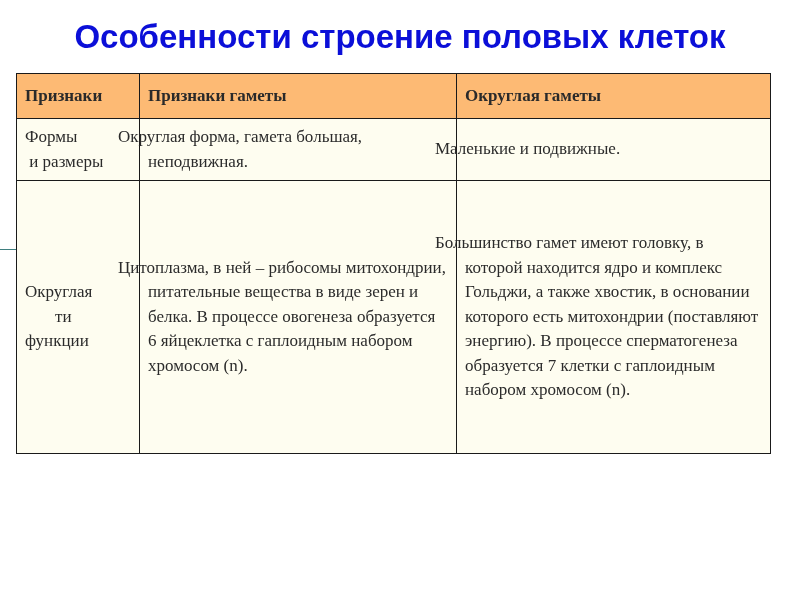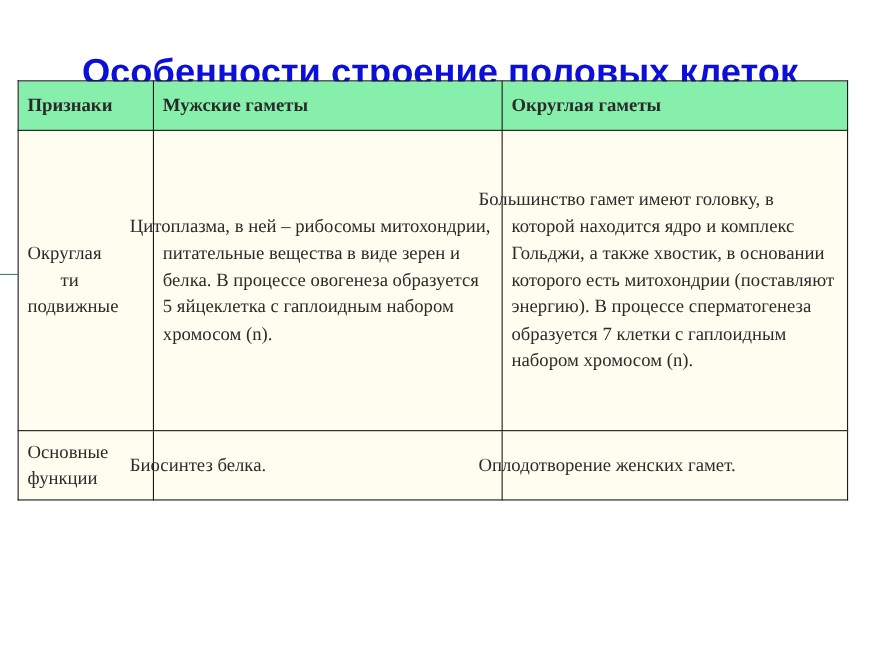--- a/index.html
+++ b/index.html
@@ -3,66 +3,66 @@
 <meta charset="utf-8">
 <style>
   html, body { margin: 0; padding: 0; }
   body {
     width: 800px; height: 600px; background: #ffffff; position: relative; overflow: hidden;
     font-family: "Liberation Serif", serif;
   }
   .title {
     position: absolute; left: 0; top: 18px; width: 800px; text-align: center;
     font-family: "Liberation Sans", sans-serif; font-weight: bold; font-size: 33px;
-    color: #0b0fd8; letter-spacing: 0px; margin-top: 28px;
+    color: #0b0fd8; letter-spacing: 0px;
   }
   .deco-line {
     position: absolute; left: 0; top: 249px; width: 16px; height: 1px; background: #3f7f7f;
   }
   table.grid {
     position: absolute; left: 16px; top: 73px; width: 755px;
     border-collapse: collapse; font-size: 17px; color: #2b2b2b;
   }
   table.grid td, table.grid th {
     border: 1.5px solid #1a1a1a; vertical-align: middle; text-align: left;
     padding: 4px 8px; line-height: 24.5px; font-weight: normal;
   }
   table.grid th {
-    background: #86efac; font-weight: bold; height: 36px; font-size: 17px; color: #2a2a2a;
+    background: #fdba74; font-weight: bold; height: 36px; font-size: 17px; color: #2a2a2a;
   }
   table.grid td { background: #fefdf0; }
   .c1 { width: 106px; }
   .c2 { width: 300px; }
   .hang { padding-left: 30px; text-indent: -30px; }
   .line { display: block; }
 </style>
 </head>
 <body>
 
 <div class="title">Особенности строение половых клеток</div>
 <div class="deco-line"></div>
 
 <table class="grid">
   <tbody>
       <tr>
     <th class="c1">Признаки</th>
-    <th class="c2">Мужские гаметы</th>
+    <th class="c2">Признаки гаметы</th>
     <th>Округлая гаметы</th>
+  </tr>
+  <tr style="height:62px">
+    <td class="c1">
+      <span class="line">Формы</span>
+      <span class="line" style="white-space:pre"> и размеры</span>
+    </td>
+    <td class="c2 hang">Округлая форма, гамета большая, неподвижная.</td>
+    <td class="hang">Маленькие и подвижные.</td>
   </tr>
   <tr style="height:273px">
     <td class="c1">
       <span class="line">Округлая</span>
       <span class="line" style="padding-left:30px">ти</span>
-      <span class="line">подвижные</span>
-    </td>
-    <td class="c2 hang">Цитоплазма, в ней – рибосомы митохондрии, питательные вещества в виде зерен и белка. В процессе овогенеза образуется 5 яйцеклетка с гаплоидным набором хромосом (n).</td>
-    <td class="hang">Большинство гамет имеют головку, в которой находится ядро и комплекс Гольджи, а также хвостик, в основании которого есть митохондрии (поставляют энергию). В процессе сперматогенеза образуется 7 клетки с гаплоидным набором хромосом (n).</td>
-  </tr>
-  <tr style="height:63px">
-    <td class="c1">
-      <span class="line">Основные</span>
       <span class="line">функции</span>
     </td>
-    <td class="c2 hang">Биосинтез белка.</td>
-    <td class="hang">Оплодотворение женских гамет.</td>
+    <td class="c2 hang">Цитоплазма, в ней – рибосомы митохондрии, питательные вещества в виде зерен и белка. В процессе овогенеза образуется 6 яйцеклетка с гаплоидным набором хромосом (n).</td>
+    <td class="hang">Большинство гамет имеют головку, в которой находится ядро и комплекс Гольджи, а также хвостик, в основании которого есть митохондрии (поставляют энергию). В процессе сперматогенеза образуется 7 клетки с гаплоидным набором хромосом (n).</td>
   </tr>
 </tbody>
   </table>
 
 </body></html>

